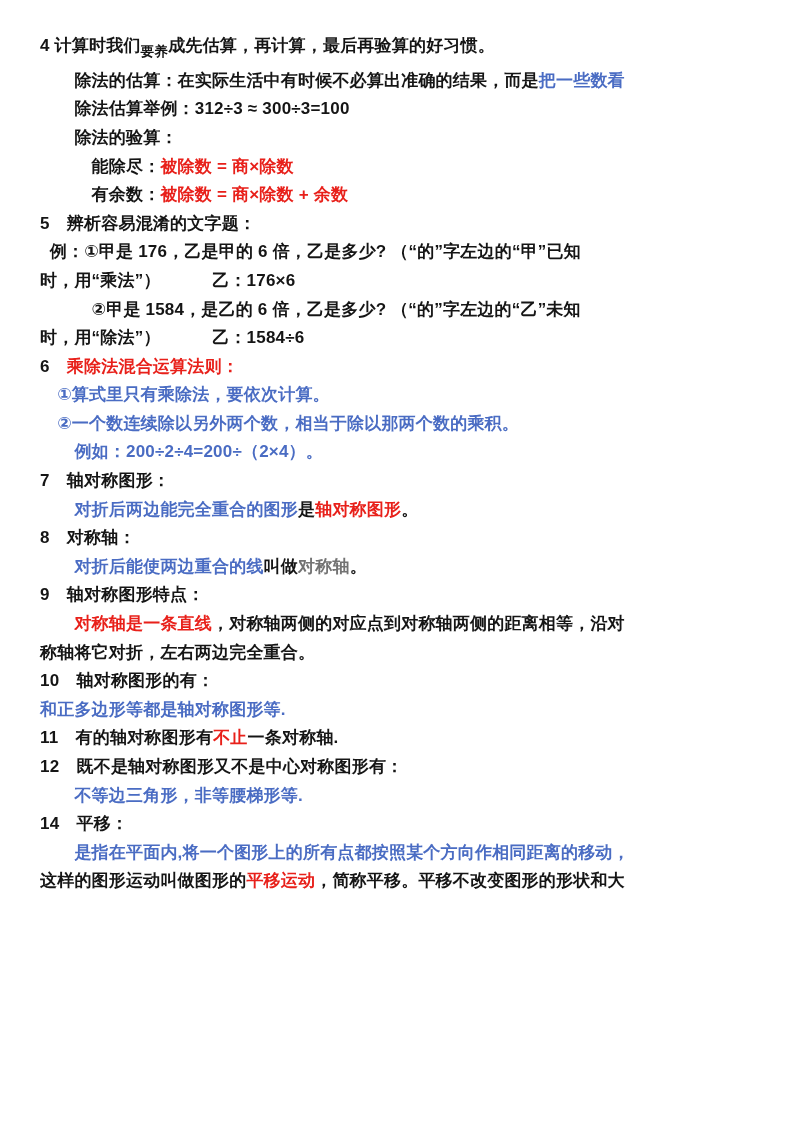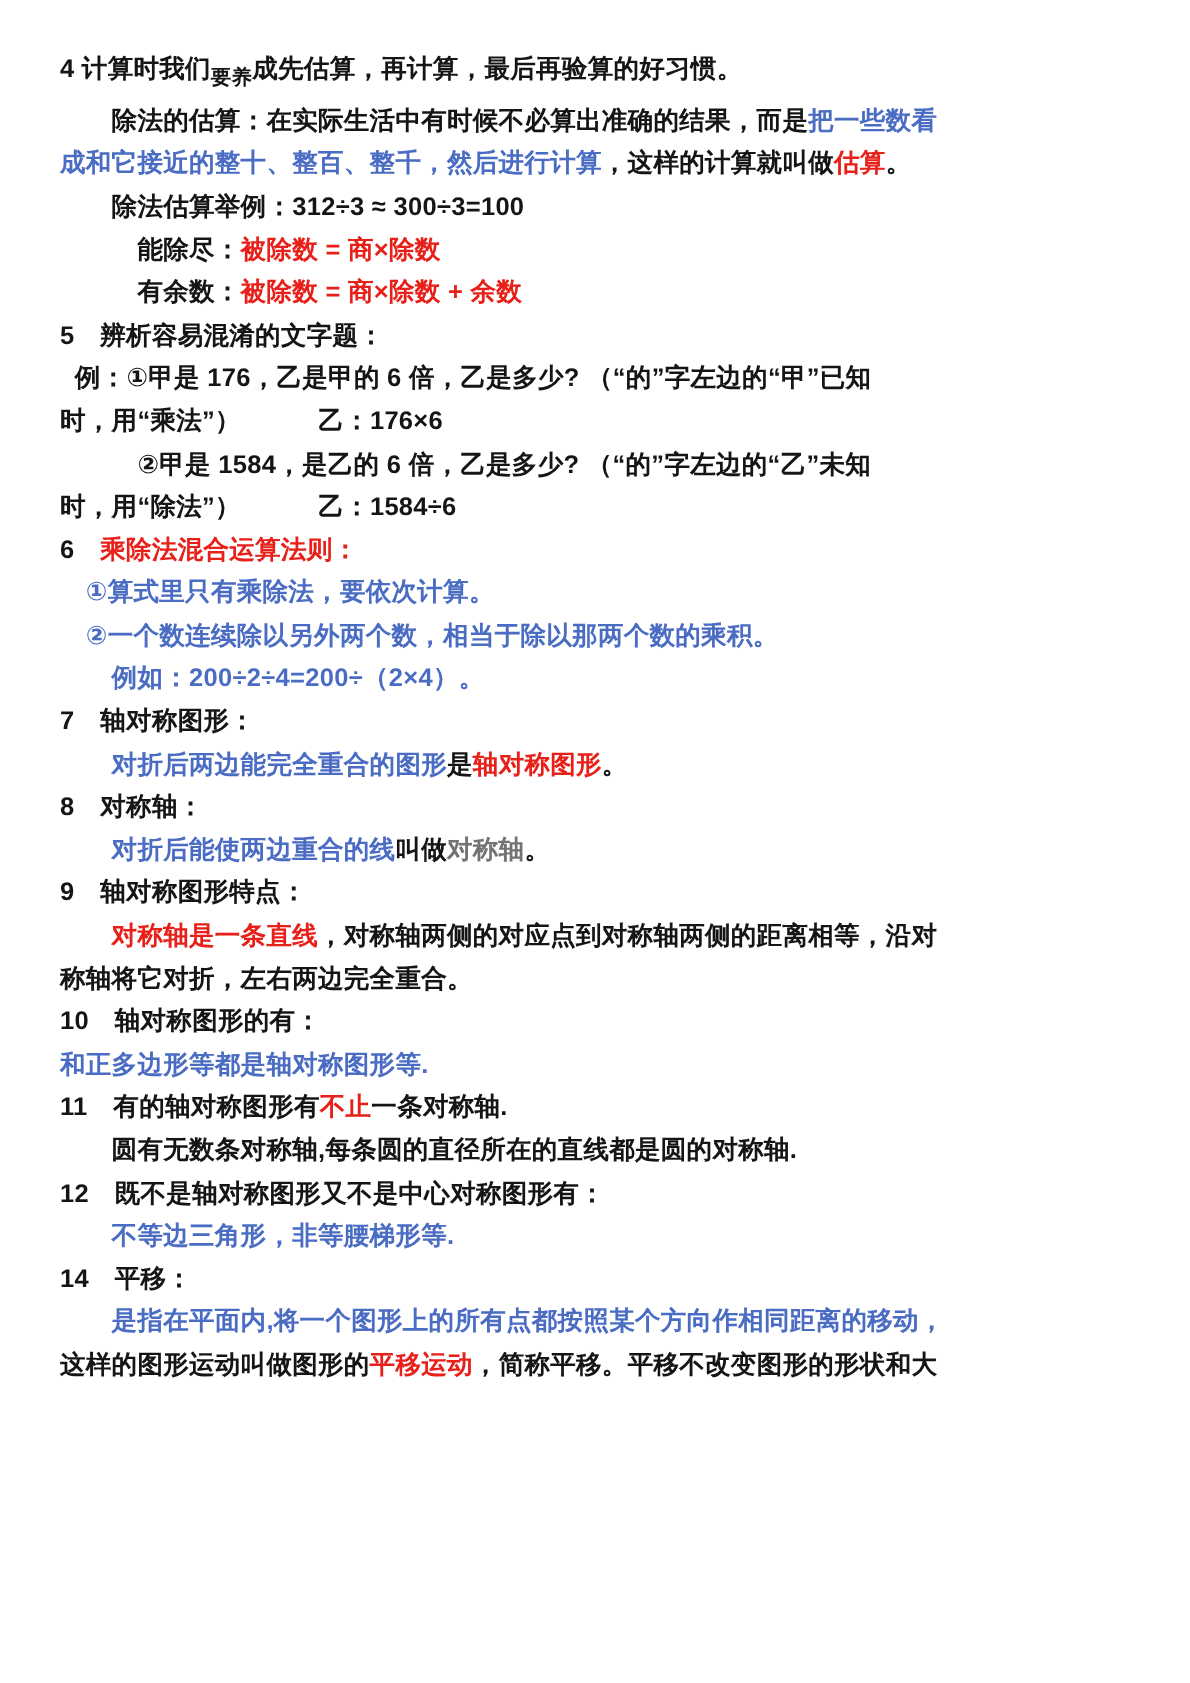--- a/index.html
+++ b/index.html
@@ -34,22 +34,22 @@
     vertical-align: -0.38em;
   }
 </style>
 </head>
 <body>
 
 <main class="page">
   <div id="lines">
       <div class="line"><span class="seg" style="color: rgb(21, 21, 21);">4 计算时我们</span><span class="seg sub" style="color: rgb(21, 21, 21);">要养</span><span class="seg" style="color: rgb(21, 21, 21);">成先估算，再计算，最后再验算的好习惯。</span></div>
       <div class="line"><span class="seg" style="color: rgb(21, 21, 21);">　　除法的估算：在实际生活中有时候不必算出准确的结果，而是</span><span class="seg" style="color: rgb(74, 108, 195);">把一些数看</span></div>
-      <div class="line"><span class="seg" style="color: rgb(74, 108, 195);">成和它接近的整十、整百、整千，然后进行计算</span><span class="seg" style="color: rgb(21, 21, 21);">，这样的计算就叫做</span><span class="seg" style="color: rgb(232, 32, 26);">估算</span><span class="seg" style="color: rgb(21, 21, 21);">。</span></div>
       <div class="line"><span class="seg" style="color: rgb(21, 21, 21);">　　除法估算举例：312÷3 ≈ 300÷3=100</span></div>
+      <div class="line"><span class="seg" style="color: rgb(21, 21, 21);">　　除法的验算：</span></div>
       <div class="line"><span class="seg" style="color: rgb(21, 21, 21);">　　　能除尽：</span><span class="seg" style="color: rgb(232, 32, 26);">被除数 = 商×除数</span></div>
       <div class="line"><span class="seg" style="color: rgb(21, 21, 21);">　　　有余数：</span><span class="seg" style="color: rgb(232, 32, 26);">被除数 = 商×除数 + 余数</span></div>
       <div class="line"><span class="seg" style="color: rgb(21, 21, 21);">5　辨析容易混淆的文字题：</span></div>
       <div class="line"><span class="seg" style="color: rgb(21, 21, 21);">  例：①甲是 176，乙是甲的 6 倍，乙是多少? （“的”字左边的“甲”已知</span></div>
       <div class="line"><span class="seg" style="color: rgb(21, 21, 21); margin-top: 48px;">时，用“乘法”）　　　乙：176×6</span></div>
       <div class="line"><span class="seg" style="color: rgb(21, 21, 21);">　　　②甲是 1584，是乙的 6 倍，乙是多少? （“的”字左边的“乙”未知</span></div>
       <div class="line"><span class="seg" style="color: rgb(21, 21, 21);">时，用“除法”）　　　乙：1584÷6</span></div>
       <div class="line"><span class="seg" style="color: rgb(21, 21, 21);">6　</span><span class="seg" style="color: rgb(232, 32, 26);">乘除法混合运算法则：</span></div>
       <div class="line"><span class="seg" style="color: rgb(74, 108, 195);">　①算式里只有乘除法，要依次计算。</span></div>
       <div class="line"><span class="seg" style="color: rgb(74, 108, 195);">　②一个数连续除以另外两个数，相当于除以那两个数的乘积。</span></div>
@@ -57,20 +57,19 @@
       <div class="line"><span class="seg" style="color: rgb(21, 21, 21);">7　轴对称图形：</span></div>
       <div class="line"><span class="seg" style="color: rgb(21, 21, 21);">　　</span><span class="seg" style="color: rgb(74, 108, 195);">对折后两边能完全重合的图形</span><span class="seg" style="color: rgb(21, 21, 21);">是</span><span class="seg" style="color: rgb(232, 32, 26);">轴对称图形</span><span class="seg" style="color: rgb(21, 21, 21);">。</span></div>
       <div class="line"><span class="seg" style="color: rgb(21, 21, 21);">8　对称轴：</span></div>
       <div class="line"><span class="seg" style="color: rgb(21, 21, 21);">　　</span><span class="seg" style="color: rgb(74, 108, 195);">对折后能使两边重合的线</span><span class="seg" style="color: rgb(21, 21, 21);">叫做</span><span class="seg" style="color: #737373;">对称轴</span><span class="seg" style="color: rgb(21, 21, 21);">。</span></div>
       <div class="line"><span class="seg" style="color: rgb(21, 21, 21);">9　轴对称图形特点：</span></div>
       <div class="line"><span class="seg" style="color: rgb(21, 21, 21);">　　</span><span class="seg" style="color: rgb(232, 32, 26);">对称轴是一条直线</span><span class="seg" style="color: rgb(21, 21, 21);">，对称轴两侧的对应点到对称轴两侧的距离相等，沿对</span></div>
       <div class="line"><span class="seg" style="color: rgb(21, 21, 21);">称轴将它对折，左右两边完全重合。</span></div>
       <div class="line"><span class="seg" style="color: rgb(21, 21, 21);">10　轴对称图形的有：</span></div>
       <div class="line"><span class="seg" style="color: rgb(74, 108, 195);">和正多边形等都是轴对称图形等.</span></div>
       <div class="line"><span class="seg" style="color: rgb(21, 21, 21);">11　有的轴对称图形有</span><span class="seg" style="color: rgb(232, 32, 26);">不止</span><span class="seg" style="color: rgb(21, 21, 21);">一条对称轴.</span></div>
-      <div class="line"><span class="seg" style="color: rgb(21, 21, 21);">　　圆有无数条对称轴,每条圆的直径所在的直线都是圆的对称轴.</span></div>
       <div class="line"><span class="seg" style="color: rgb(21, 21, 21);">12　既不是轴对称图形又不是中心对称图形有：</span></div>
       <div class="line"><span class="seg" style="color: rgb(21, 21, 21);">　　</span><span class="seg" style="color: rgb(74, 108, 195);">不等边三角形，非等腰梯形等.</span></div>
       <div class="line"><span class="seg" style="color: rgb(21, 21, 21);">14　平移：</span></div>
       <div class="line"><span class="seg" style="color: rgb(21, 21, 21);">　　</span><span class="seg" style="color: rgb(74, 108, 195);">是指在平面内,将一个图形上的所有点都按照某个方向作相同距离的移动，</span></div>
       <div class="line"><span class="seg" style="color: rgb(21, 21, 21);">这样的图形运动叫做图形的</span><span class="seg" style="color: rgb(232, 32, 26);">平移运动</span><span class="seg" style="color: rgb(21, 21, 21);">，简称平移。平移不改变图形的形状和大</span></div>
     </div>
 </main>
 
 </body></html>

